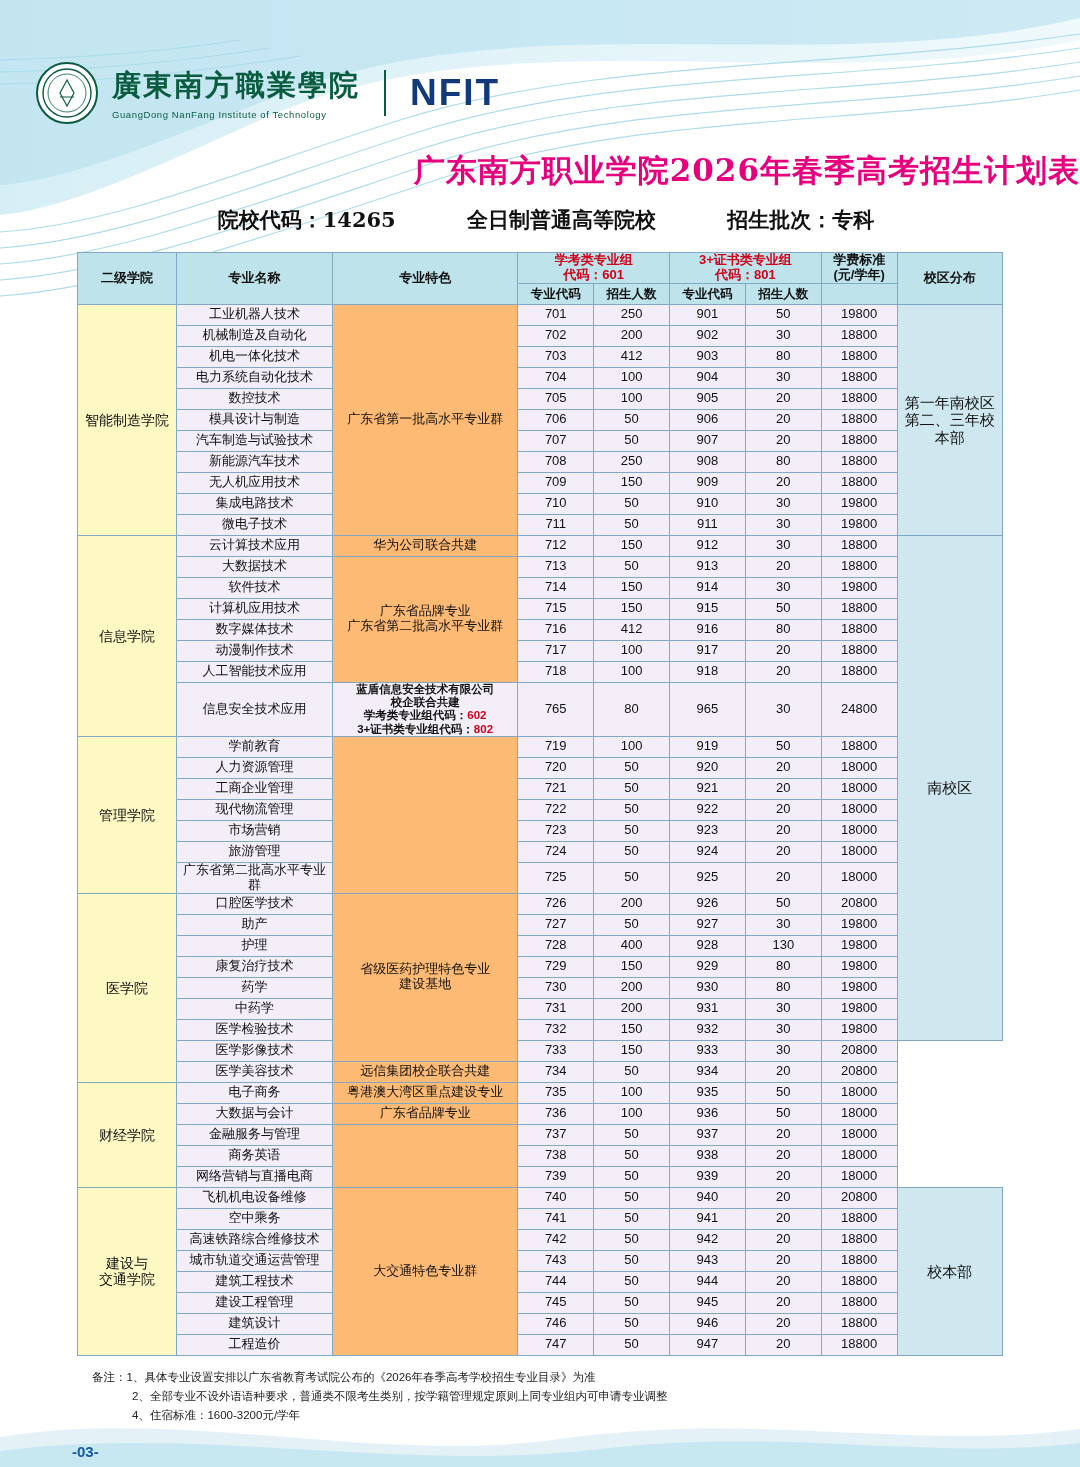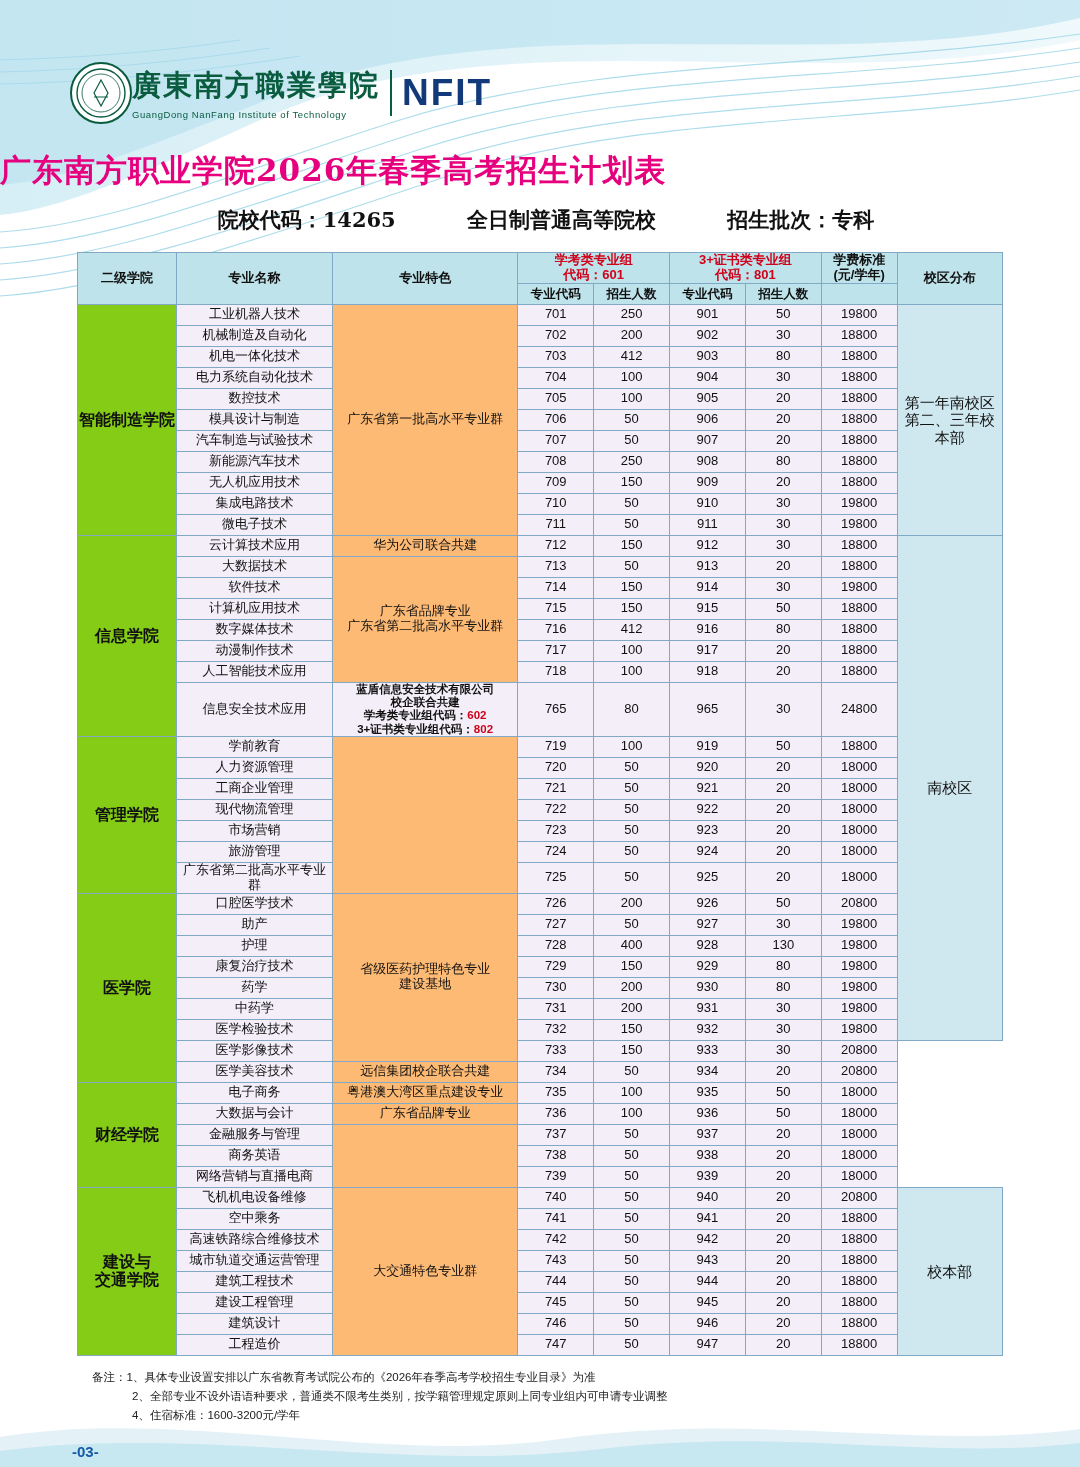--- a/index.html
+++ b/index.html
@@ -14,22 +14,22 @@
   
   .bg-swoosh{
     position:absolute;left:0;top:0;width:1080px;height:330px;
     overflow:hidden;pointer-events:none;
   }
   .bg-swoosh svg{display:block;}
   .page{position:relative;z-index:2;}
 
   
   .logo-row{
-    display:flex;align-items:center;
-    padding:62px 0 0 70px;
+    display:flex;align-items:center;gap:14px;
+    padding:62px 0 0 36px;
   }
   .logo-seal{
     width:58px;height:58px;border-radius:50%;
     border:2px solid #0a5c3f;
     display:flex;align-items:center;justify-content:center;
     font-size:8px;color:#0a5c3f;line-height:1.05;text-align:center;
     background:#fff;
   }
   .logo-cn{
     font-family:"DejaVu Serif","Liberation Serif",serif;
@@ -40,21 +40,21 @@
     font-family:"Liberation Sans",sans-serif;
   }
   .logo-div{width:2px;height:46px;background:#0a5c3f;margin:0 10px;}
   .logo-nfit{
     font-family:"Liberation Sans",sans-serif;
     font-size:37px;font-weight:bold;color:#123a7a;letter-spacing:2px;
   }
 
   
   .main-title{
-    text-align:left;
+    text-align:right;
     font-family:"DejaVu Serif","Liberation Serif",serif;
     font-weight:bold;
     font-size:31px;
     color:#e6007e;
     margin-top:26px;
     letter-spacing:1px;
   }
   .sub-title{
     text-align:center;
     font-family:"DejaVu Serif","Liberation Serif",serif;
@@ -87,23 +87,23 @@
     height:26px;
   }
   .hdr.red{color:#d0021b;}
   .hdr2{
     background:#bfe3ea;
     font-weight:bold;
     font-size:12.5px;
     height:22px;
   }
   td.college{
-    background:#84cc16;
-    font-weight:bold;
-    font-size:16px;
+    background:#fef9c3;
+    font-weight:normal;
+    font-size:14px;
     width:94px;
   }
   td.major{
     background:#f3eef8;
     width:148px;
     font-size:13px;
   }
   td.feature{
     background:#fdba74;
     width:176px;

